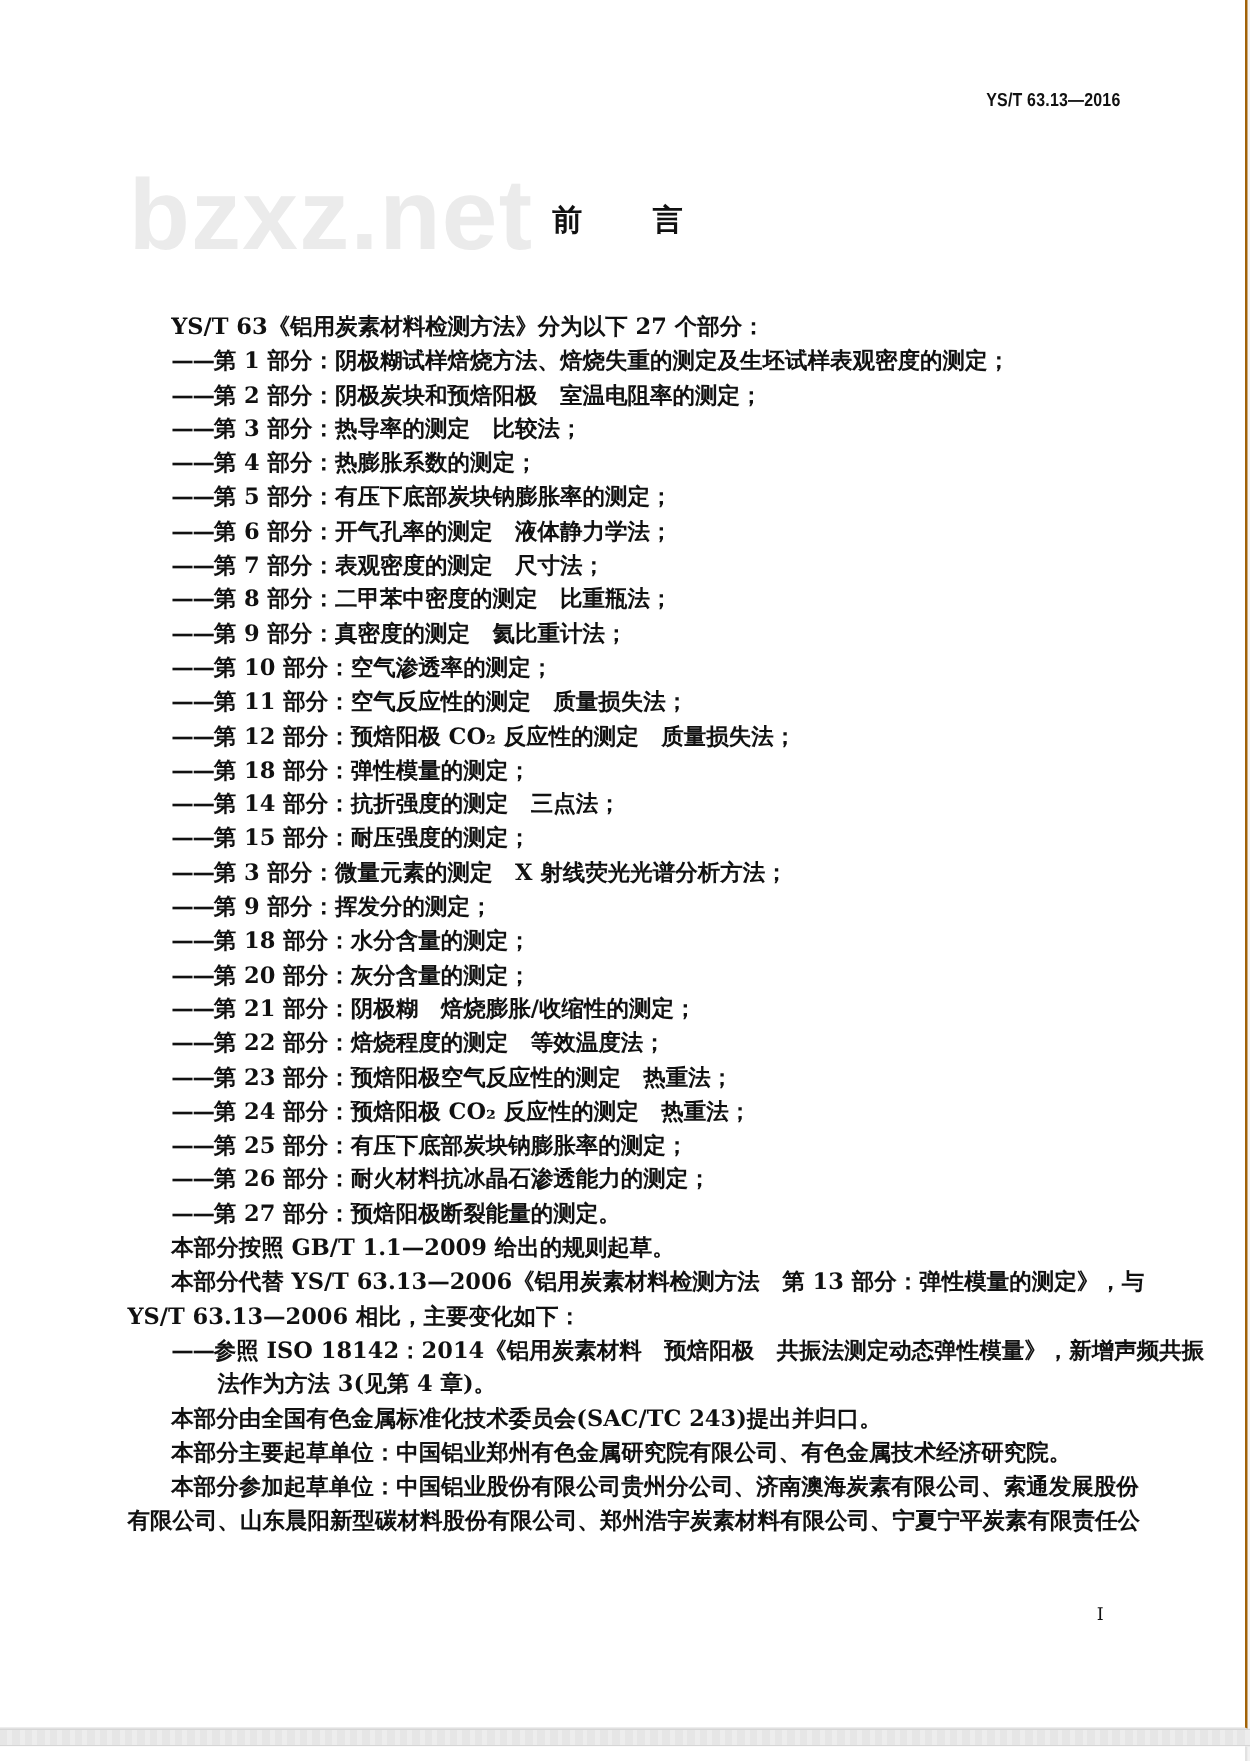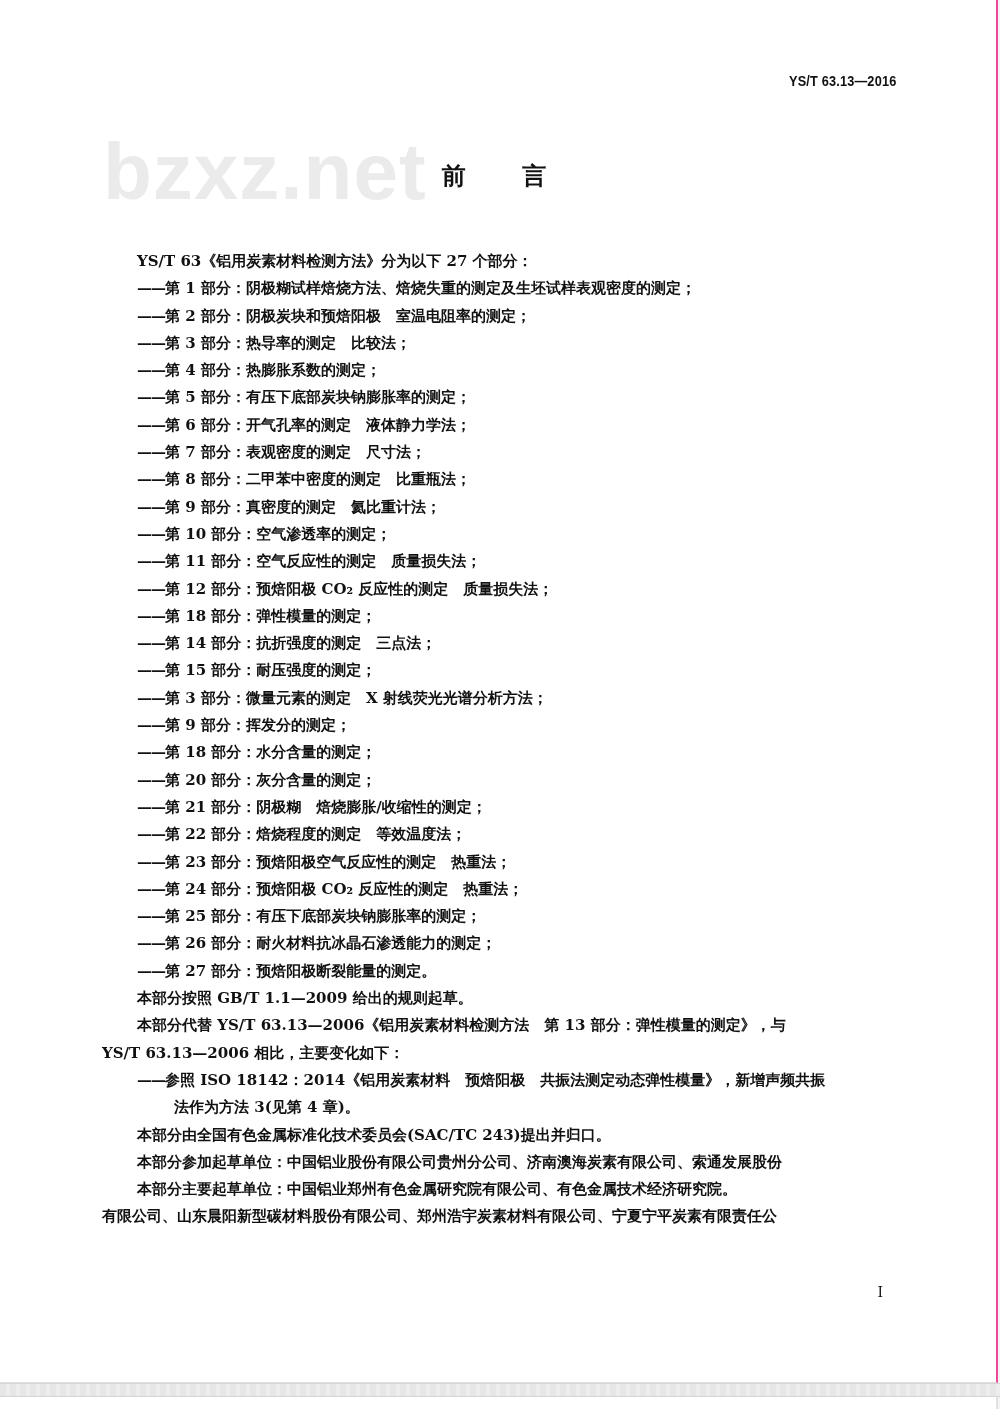--- a/index.html
+++ b/index.html
@@ -4,21 +4,21 @@
 <style>
   html, body { margin: 0; padding: 0; }
   body {
     width: 1000px; height: 1409px; position: relative; overflow: hidden;
     background: #f3f3f3;
     font-family: "DejaVu Serif", "Liberation Serif", serif;
     color: #111;
   }
   .page {
     position: absolute; left: 0; top: 0; width: 996px; height: 1382px;
-    background: #ffffff; border-right: 2px solid #ec4899; border-bottom: 1px solid #dcdcdc;
+    background: #ffffff; border-right: 2px solid #a16207; border-bottom: 1px solid #dcdcdc;
   }
   .page-gap {
     position: absolute; left: 0; top: 1383px; width: 1000px; height: 12px;
     background: repeating-linear-gradient(90deg, #e6e6e6 0 6px, #ededed 6px 10px);
     border-top: 1px solid #d6d6d6; border-bottom: 1px solid #d6d6d6;
   }
   .next-page {
     position: absolute; left: 0; top: 1397px; width: 996px; height: 12px;
     background: #ffffff; border-right: 2px solid #e2e2e2;
   }
@@ -34,21 +34,21 @@
     font-weight: bold; font-size: 80px; color: #ebebeb; letter-spacing: 1px;
     line-height: 1;
   }
   .title {
     position: absolute; left: 0; width: 996px; top: 160px; text-align: center;
     font-family: "DejaVu Sans", "Liberation Sans", sans-serif;
     font-weight: bold; font-size: 24px; letter-spacing: 24px; padding-left: 8px;
   }
   .body-text {
     position: absolute; left: 102px; top: 248px; width: 800px;
-    font-size: 15px; line-height: 27.3px; font-weight: bold;
+    font-size: 18px; line-height: 27.3px; font-weight: bold;
   }
   .line { white-space: nowrap; }
   .indent { padding-left: 35px; }
   .hang { padding-left: 72px; }
   .dash { letter-spacing: -1px; }
   .page-num {
     position: absolute; top: 1284px; right: 113px; font-size: 14px;
   }
 </style>
 </head>
@@ -90,22 +90,22 @@
         <div class="line indent"><span class="dash">——</span><span>第 26 部分：耐火材料抗冰晶石渗透能力的测定；</span></div>
         <div class="line indent"><span class="dash">——</span><span>第 27 部分：预焙阳极断裂能量的测定。</span></div>
       </div>
 
     <div class="line indent">本部分按照 GB/T 1.1—2009 给出的规则起草。</div>
     <div class="line indent">本部分代替 YS/T 63.13—2006《铝用炭素材料检测方法　第 13 部分：弹性模量的测定》，与</div>
     <div class="line">YS/T 63.13—2006 相比，主要变化如下：</div>
     <div class="line indent"><span class="dash">——</span><span>参照 ISO 18142：2014《铝用炭素材料　预焙阳极　共振法测定动态弹性模量》，新增声频共振</span></div>
     <div class="line hang">法作为方法 3(见第 4 章)。</div>
     <div class="line indent">本部分由全国有色金属标准化技术委员会(SAC/TC 243)提出并归口。</div>
+    <div class="line indent">本部分主要起草单位：中国铝业郑州有色金属研究院有限公司、有色金属技术经济研究院。</div>
     <div class="line indent">本部分参加起草单位：中国铝业股份有限公司贵州分公司、济南澳海炭素有限公司、索通发展股份</div>
-    <div class="line indent">本部分主要起草单位：中国铝业郑州有色金属研究院有限公司、有色金属技术经济研究院。</div>
     <div class="line">有限公司、山东晨阳新型碳材料股份有限公司、郑州浩宇炭素材料有限公司、宁夏宁平炭素有限责任公</div>
   </div>
 
   <div class="page-num">I</div>
 </div>
 
 <div class="page-gap"></div>
 <div class="next-page"></div>
 
 </body></html>

